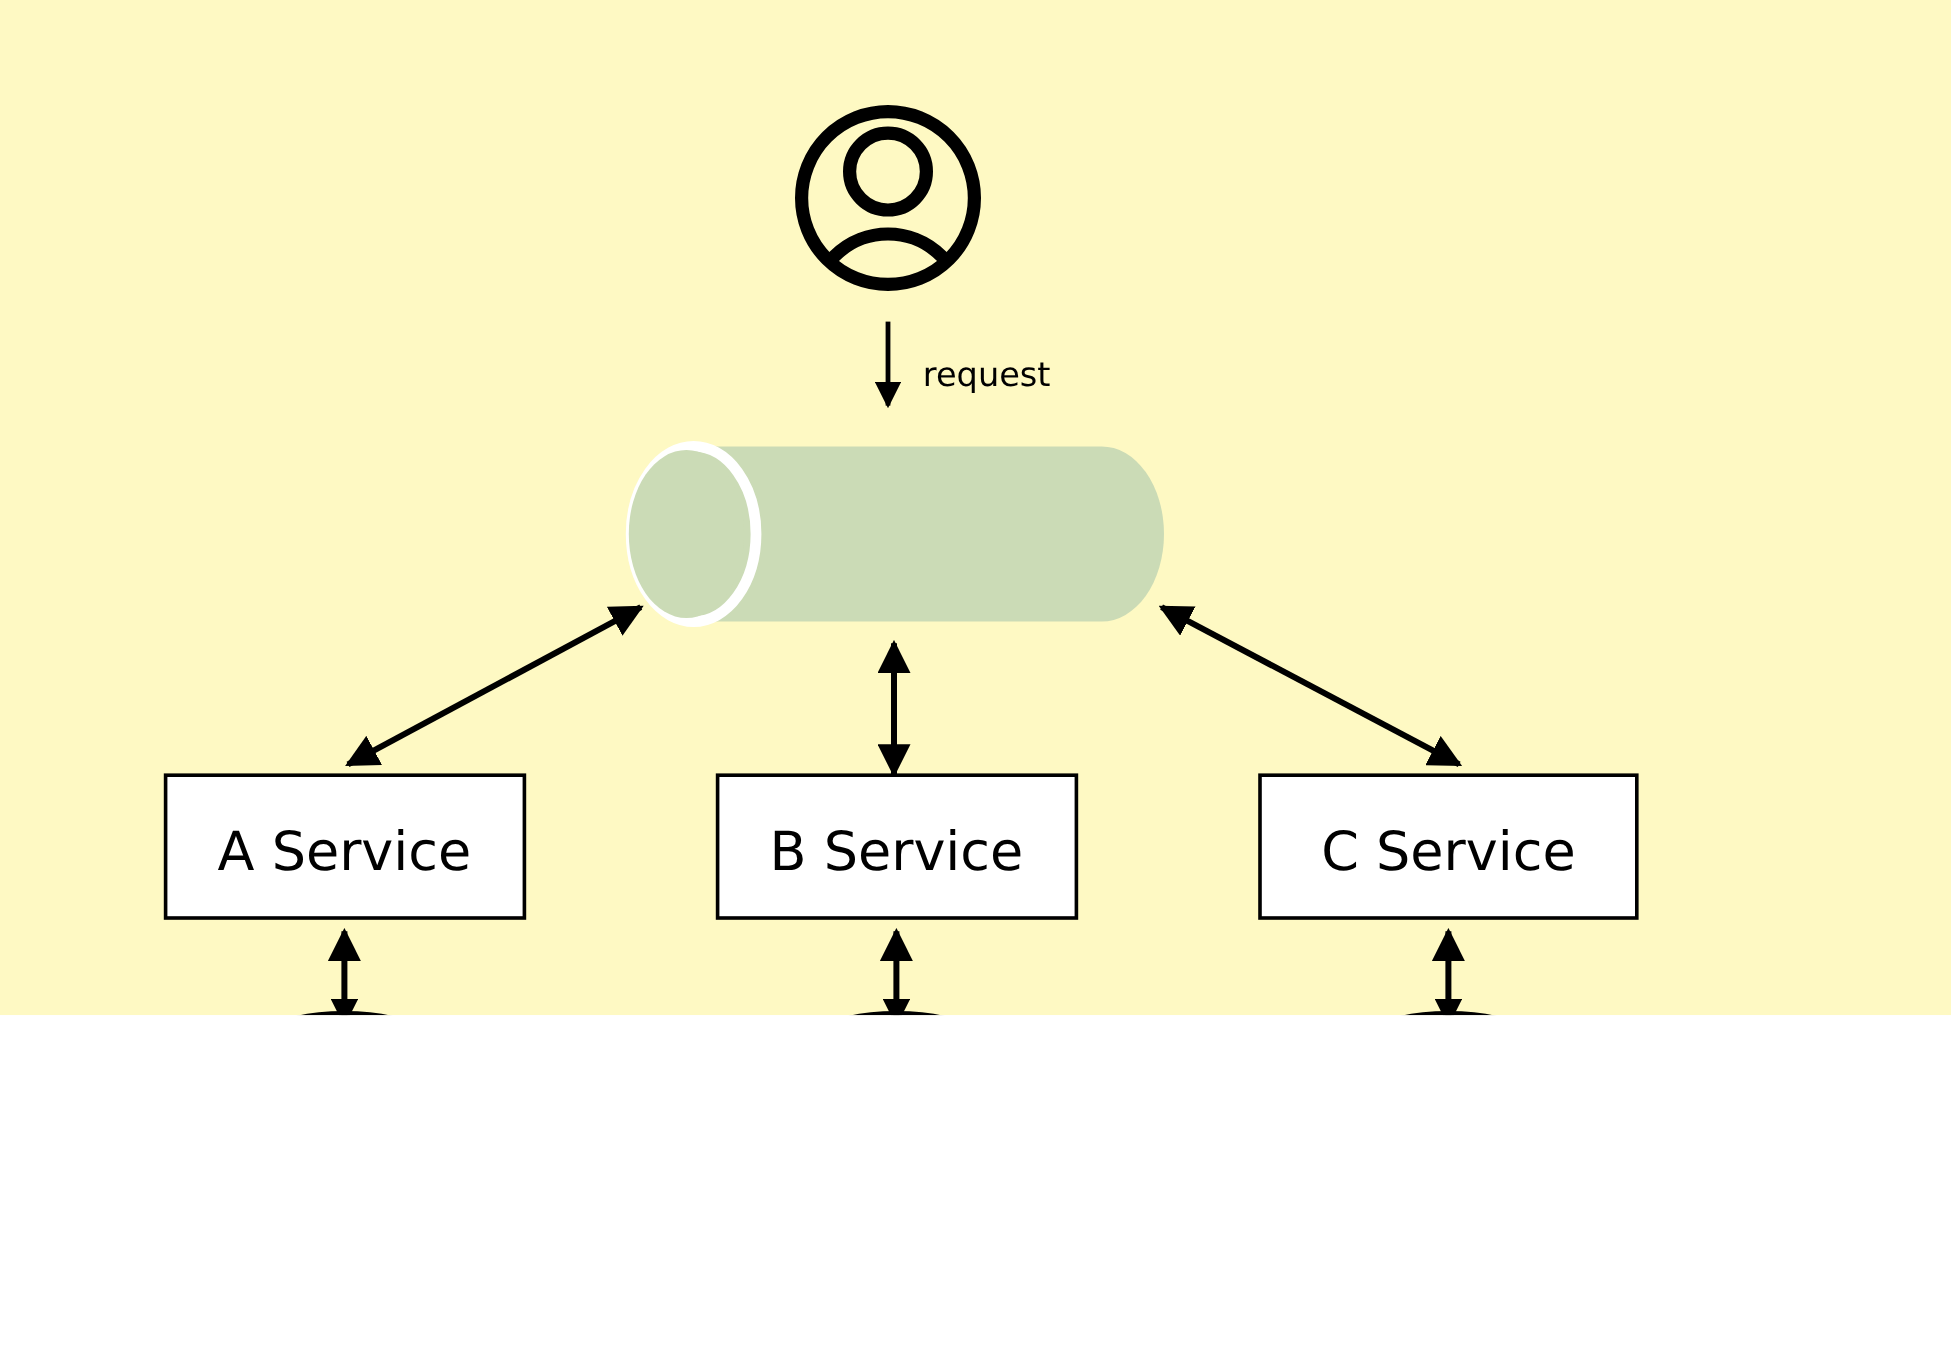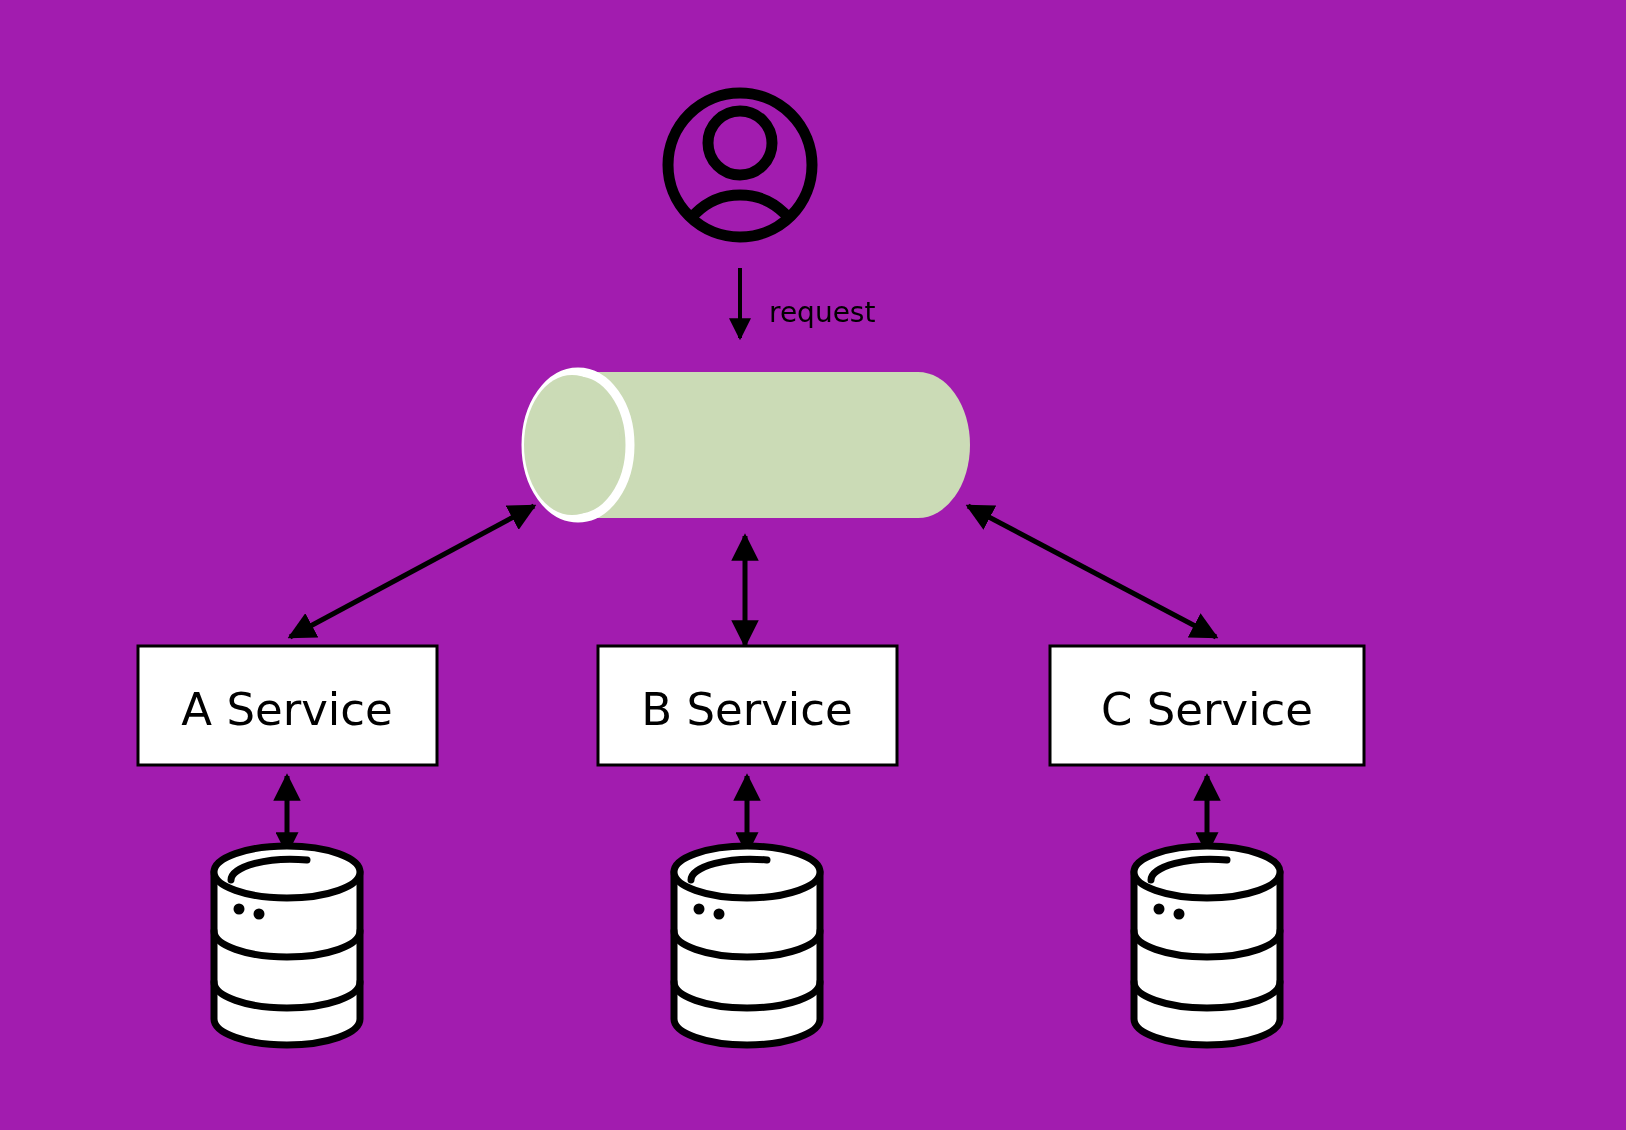--- a/index.html
+++ b/index.html
@@ -7,22 +7,22 @@
     margin: 0;
     padding: 0;
     background: #ffffff;
   }
   body {
     font-family: "DejaVu Sans", sans-serif;
   }
   #canvas {
     position: relative;
     width: 1626px;
-    height: 1130px;
-    background: #a21caf;
+    height: 846px;
+    background: #fef9c3;
     overflow: hidden;
   }
   #diagram-svg {
     position: absolute;
     left: 0;
     top: 0;
     width: 1626px;
     height: 1130px;
     display: block;
   }

